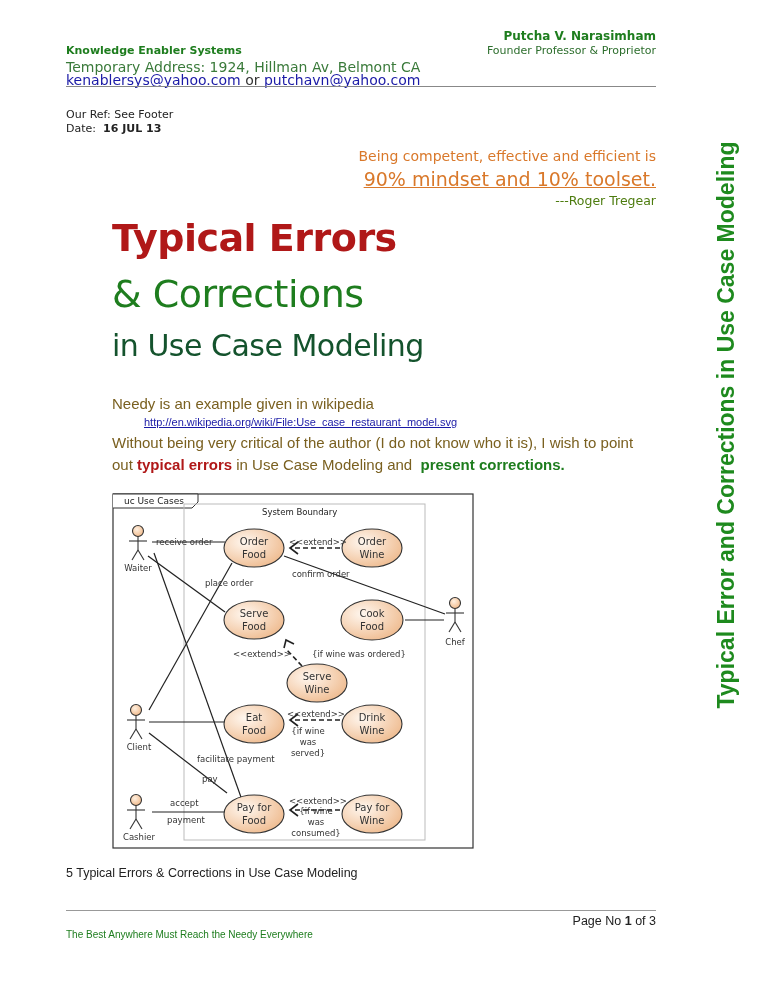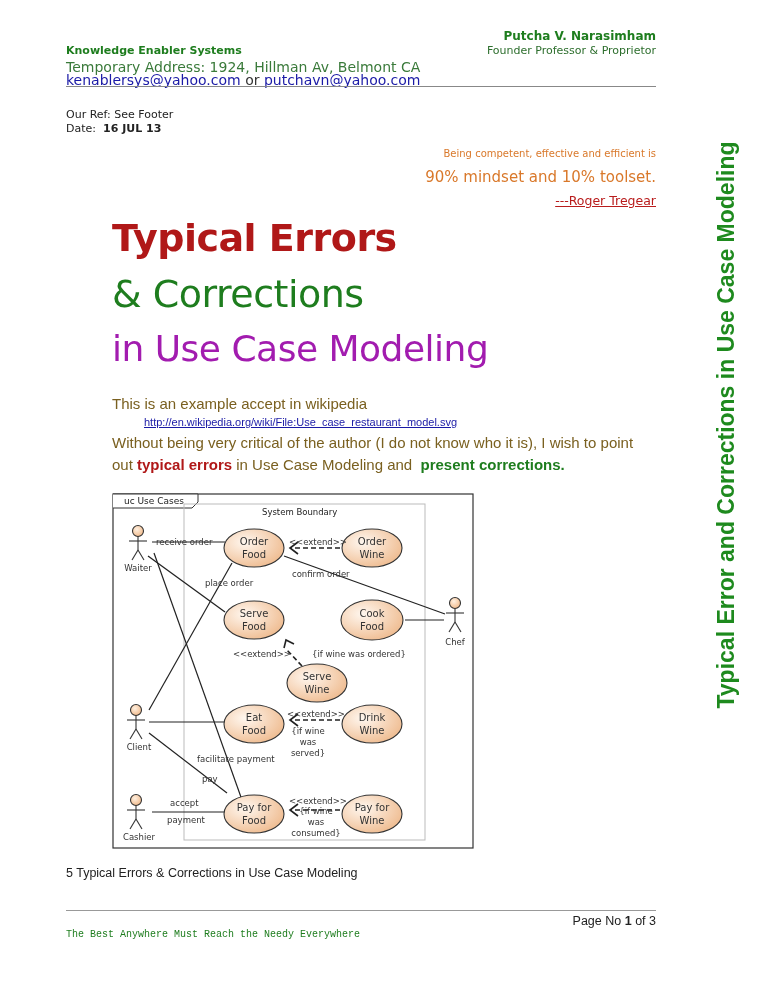--- a/index.html
+++ b/index.html
@@ -7,40 +7,40 @@
   .abs{position:absolute;}
   .hdr-org{left:66px;top:44px;font-size:11px;font-weight:bold;color:#1e7d1e;}
   .hdr-addr{left:66px;top:59px;font-size:14px;color:#3a7a3a;}
   .hdr-email{left:66px;top:72px;font-size:14px;color:#333;}
   .hdr-email a{color:#1a1aa6;text-decoration:underline;}
   .hdr-name{right:112px;top:29px;font-size:12px;font-weight:bold;color:#1e7d1e;text-align:left;}
   .hdr-role{right:112px;top:44px;font-size:11px;color:#2d6e2d;text-align:center;}
   .hdr-rule{left:66px;top:86px;width:590px;height:1px;background:#888;}
   .ref{left:66px;top:108px;font-size:11px;color:#222;line-height:14px;}
   .ref b{font-weight:bold;}
-  .quote1{right:112px;top:148px;font-size:10px;color:#d9782a;text-align:center;}
-  .quote2{right:112px;top:168px;font-size:15px;color:#d9782a;text-align:right;}
-  .quote3{right:112px;top:193px;font-size:12.5px;color:#b91c1c;text-align:left;text-decoration:underline;}
+  .quote1{right:112px;top:148px;font-size:14px;color:#d9782a;text-align:center;}
+  .quote2{right:112px;top:168px;font-size:19px;color:#d9782a;text-align:right;text-decoration:underline;}
+  .quote3{right:112px;top:193px;font-size:12.5px;color:#4d7c0f;text-align:left;}
   .t1{left:112px;top:216px;font-size:38px;font-weight:bold;color:#b01818;font-family:"DejaVu Sans",sans-serif;letter-spacing:-0.5px;}
   .t2{left:112px;top:272px;font-size:38px;color:#1e7d1e;letter-spacing:-0.5px;}
   .t2 b{font-weight:normal;}
-  .t3{left:112px;top:328px;font-size:36px;color:#a21caf;letter-spacing:-0.5px;}
+  .t3{left:112px;top:328px;font-size:30px;color:#14532d;letter-spacing:-0.5px;}
   .intro1{left:112px;top:395px;font-size:15px;color:#7a6020;font-family:"Liberation Sans",sans-serif;}
   .intro-link{left:112px;top:416px;font-size:11px;color:#1a1aa6;text-decoration:underline;font-family:"Liberation Sans",sans-serif;padding-left:32px;}
   .intro2{left:112px;top:432px;width:540px;font-size:15px;line-height:22px;color:#7a6020;font-family:"Liberation Sans",sans-serif;}
   .intro2 .err{color:#b01818;font-weight:bold;}
   .intro2 .cor{color:#1e7d1e;font-weight:bold;}
   .side{left:696px;top:90px;width:60px;height:670px;}
   .side span{position:absolute;left:50%;top:50%;transform:translate(-50%,-50%) rotate(-90deg);white-space:nowrap;font-size:23px;font-weight:bold;color:#1e8a1e;font-family:"Liberation Sans",sans-serif;}
   .diagram{left:112px;top:488px;width:368px;height:362px;}
   .ftr-rule{left:66px;top:910px;width:590px;height:1px;background:#999;}
   .ftr-title{left:66px;top:866px;font-size:12.5px;color:#222;font-family:"Liberation Sans",sans-serif;}
   .ftr-page{right:112px;top:914px;font-size:12.5px;color:#222;font-family:"Liberation Sans",sans-serif;}
   .ftr-page b{font-weight:bold;}
-  .ftr-tag{left:66px;top:929px;font-size:10px;color:#1e7d1e;font-family:Liberation Mono, monospace;}
+  .ftr-tag{left:66px;top:929px;font-size:10px;color:#1e7d1e;font-family:Liberation Sans, sans-serif;}
   svg text{font-family:"DejaVu Sans",sans-serif;}
 </style>
 </head>
 <body>
 
 <div class="abs hdr-org">Knowledge Enabler Systems</div>
 <div class="abs hdr-addr">Temporary Address: 1924, Hillman Av, Belmont CA</div>
 <div class="abs hdr-email">
   <a>kenablersys@yahoo.com</a>
   <span>or</span>
@@ -62,21 +62,21 @@
 <div class="abs quote2">90% mindset and 10% toolset.</div>
 <div class="abs quote3">---Roger Tregear</div>
 
 <div class="abs t1">Typical Errors</div>
 <div class="abs t2">
   <span>&amp;</span>
   <b>Corrections</b>
 </div>
 <div class="abs t3">in Use Case Modeling</div>
 
-<div class="abs intro1">This is an example accept in wikipedia</div>
+<div class="abs intro1">Needy is an example given in wikipedia</div>
 <a class="abs intro-link">http://en.wikipedia.org/wiki/File:Use_case_restaurant_model.svg</a>
 <div class="abs intro2">
   <span>Without being very critical of the author (I do not know who it is), I wish to point out</span>
   <span class="err">typical errors</span>
   <span>in Use Case Modeling and</span>&nbsp;
   <span class="cor">present corrections.</span>
 </div>
 
 <div class="abs side">
   <span>Typical Error and Corrections in Use Case Modeling</span>

